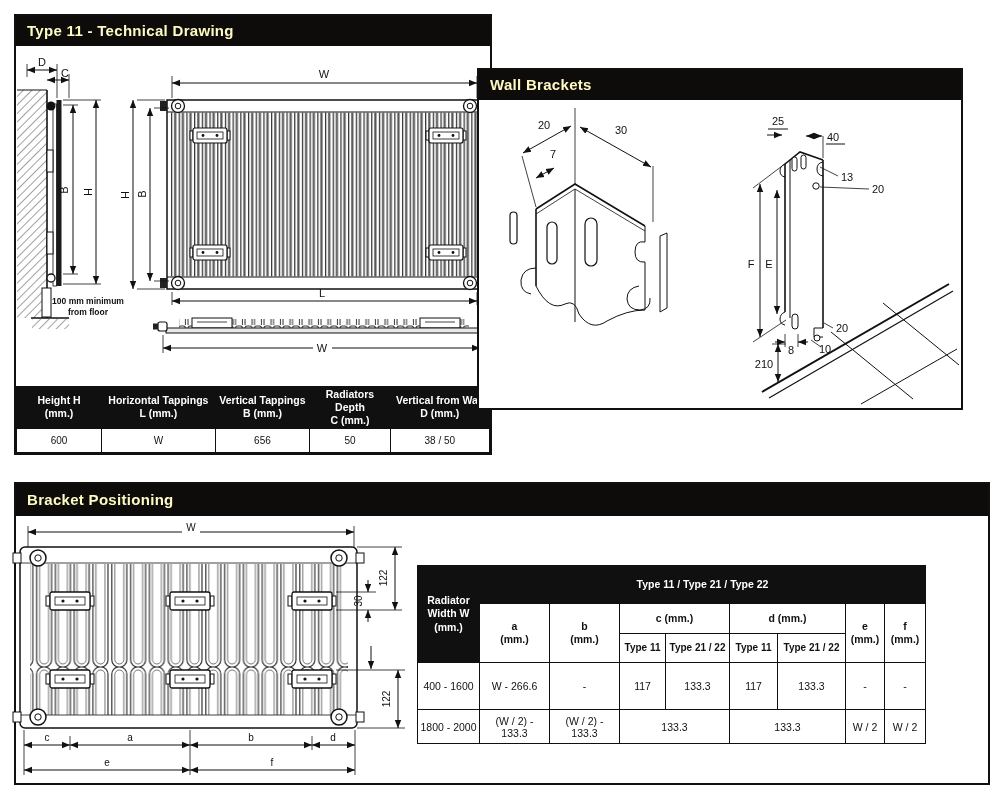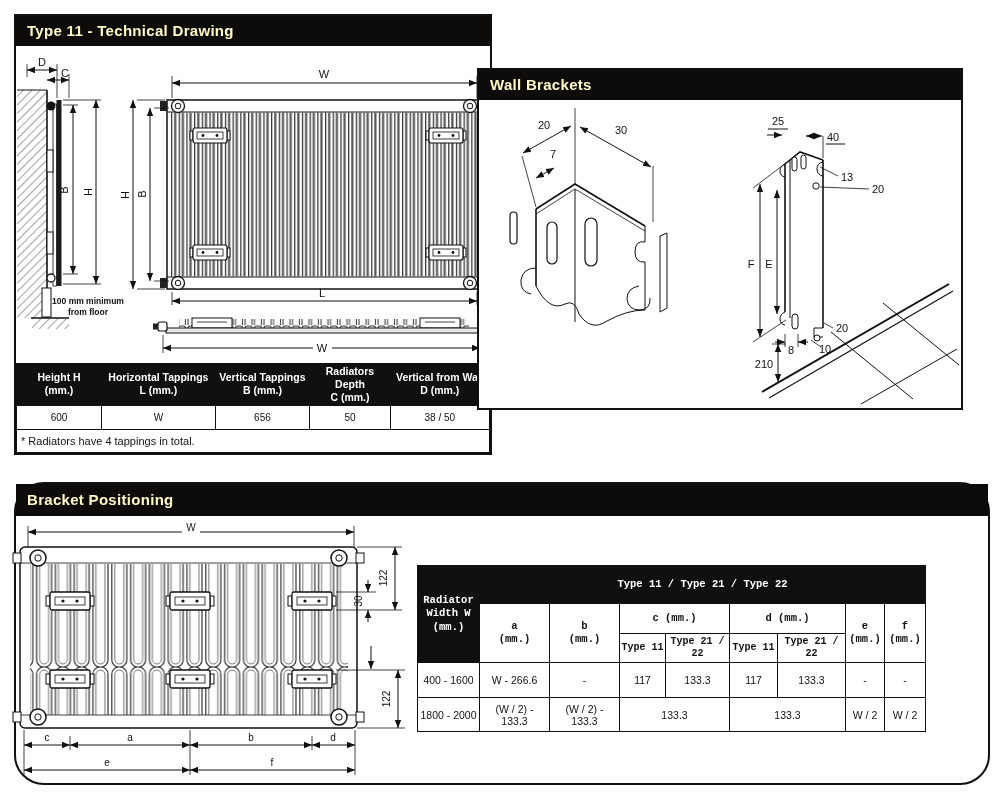--- a/index.html
+++ b/index.html
@@ -1,47 +1,47 @@
 <!DOCTYPE html>
 <html><head>
 <meta charset="utf-8">
 <style>
   html,body{margin:0;padding:0;background:#fff;}
   body{width:1000px;height:794px;position:relative;font-family:"Liberation Sans",sans-serif;color:#111;}
   .panel{position:absolute;border:2px solid #101010;background:#fff;box-sizing:border-box;}
   #panel-tech{left:14px;top:14px;width:478px;height:441px;}
   #panel-wall{left:477px;top:68px;width:486px;height:342px;}
-  #panel-pos{left:14px;top:482px;width:976px;height:303px;border-radius:30px;}
+  #panel-pos{left:14px;top:482px;width:976px;height:303px;}
   .panel-header{background:#0d0c0a;color:#fef9c3;font-weight:700;font-size:15px;height:30px;line-height:30px;padding-left:11px;letter-spacing:.3px;}
   #panel-pos .panel-header{height:32px;line-height:32px;}
   svg{display:block;overflow:visible;}
   svg text{font-family:"Liberation Sans",sans-serif;fill:#111;}
   .lbl{font-size:11px;}
   .lbl-sm{font-size:10px;}
   .lbl-note{font-size:8.5px;font-weight:700;}
   .ln{stroke:#111;stroke-width:1;fill:none;}
   .ln-thin{stroke:#111;stroke-width:.8;fill:none;}
   .ln-thick{stroke:#111;stroke-width:1.6;fill:none;}
   
   table{border-collapse:collapse;}
   .spec{position:absolute;left:0;bottom:0;width:100%;table-layout:fixed;}
   .spec th,.spec td{border:1.5px solid #101010;text-align:center;vertical-align:middle;}
   .spec th{background:#101010;color:#fff;font-size:10.5px;font-weight:700;white-space:pre-line;line-height:1.25;height:38px;}
   .spec td{font-size:10px;height:21px;}
   .spec .foot td{text-align:left;font-size:11px;padding:2px 4px;height:18px;}
   
   .pos-table{position:absolute;left:401px;top:81px;width:508px;table-layout:fixed;}
   .pos-table th,.pos-table td{border:1.2px solid #101010;text-align:center;vertical-align:middle;font-size:10.5px;}
-  .pos-table th{font-weight:700;white-space:pre-line;line-height:1.25;font-family:Liberation Mono, monospace;}
+  .pos-table th{font-weight:700;white-space:pre-line;line-height:1.25;}
   .pos-table .dark{background:#101010;color:#fff;}
   .pos-table tr.r-group{height:38px;}
   .pos-table tr.r-sub{height:30px;}
   .pos-table tr.r-type{height:29px;padding-left:42px;}
   .pos-table tr.r-type th{font-size:10px;}
-  .pos-table tr.r-data1{height:35px;}
+  .pos-table tr.r-data1{height:47px;}
   .pos-table tr.r-data2{height:34px;}
 </style>
 </head>
 <body>
 
 <section class="panel" id="panel-tech">
   <div class="panel-header">Type 11 - Technical Drawing</div>
 
   <svg width="474" height="322" viewBox="0 0 474 322">
     <defs>
@@ -217,23 +217,20 @@
       <th>Vertical from Wall
 D (mm.)</th>
     </tr>
     <tr>
       <td>600</td>
       <td>W</td>
       <td>656</td>
       <td>50</td>
       <td>38 / 50</td>
     </tr>
-    <tr class="foot">
-      <td colspan="5">* Radiators have 4 tappings in total.</td>
-    </tr>
   </tbody>
     </table>
 </section>
 
 <section class="panel" id="panel-wall">
   <div class="panel-header">Wall Brackets</div>
 
   <svg width="482" height="308" viewBox="0 0 482 308">
     <defs>
       <marker id="m2" viewBox="0 0 10 10" refX="10" refY="5" markerWidth="8" markerHeight="8" orient="auto-start-reverse">

